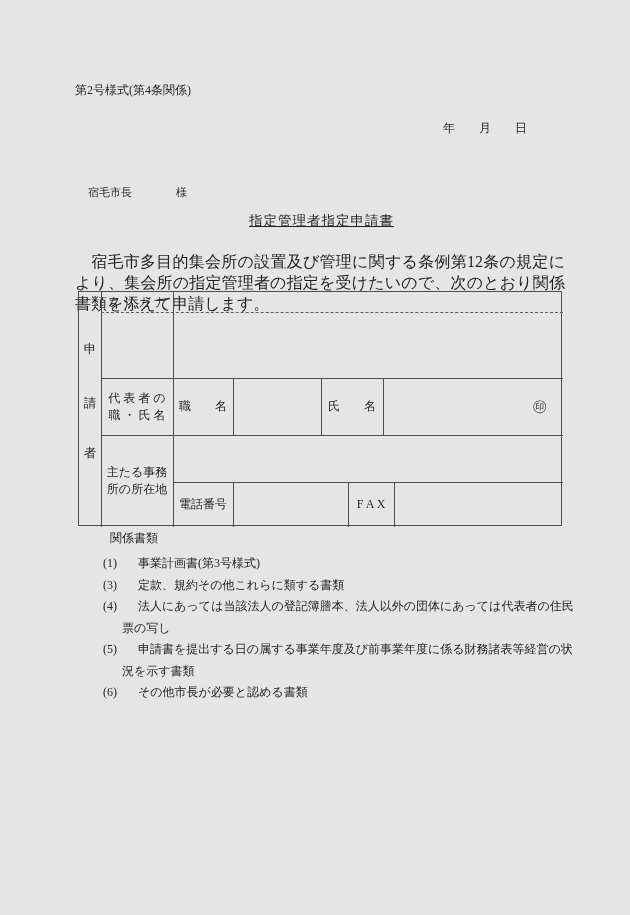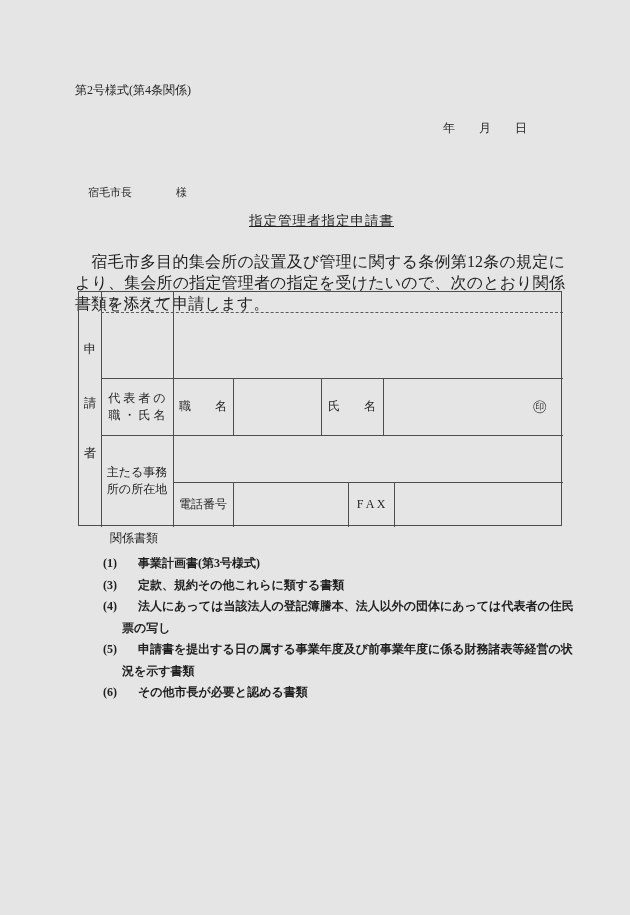--- a/index.html
+++ b/index.html
@@ -38,21 +38,21 @@
   .postal-cell { position: absolute; left: 94px; top: 143px; width: 390px; height: 47px;
                  padding: 8px 0 0 8px; }
   .seal-cell { position: absolute; left: 304px; top: 86px; width: 180px; height: 57px;
                display: flex; align-items: center; justify-content: flex-end;
                padding-right: 16px; font-size: 14.5px; color: #2a2a2a; }
   .blank-cell { position: absolute; }
 
   
   .docs { position: absolute; left: 75px; top: 531px; width: 502px; font-size: 12px; }
   .docs-heading { line-height: 15px; margin-bottom: 7px; padding-left: 35px; }
-  .doc-item { padding-left: 47px; text-indent: -19px; line-height: 21.5px; font-weight: bold; }
+  .doc-item { padding-left: 47px; text-indent: -19px; line-height: 21.5px; }
   .doc-item .num { display: inline-block; width: 35px; text-indent: 0; }
 </style>
 </head>
 <body>
 
 <div class="page">
 
   <div class="form-number">第2号様式(第4条関係)</div>
   <div class="date-line">年　　月　　日</div>
   <div class="addressee">宿毛市長　　　　様</div>

